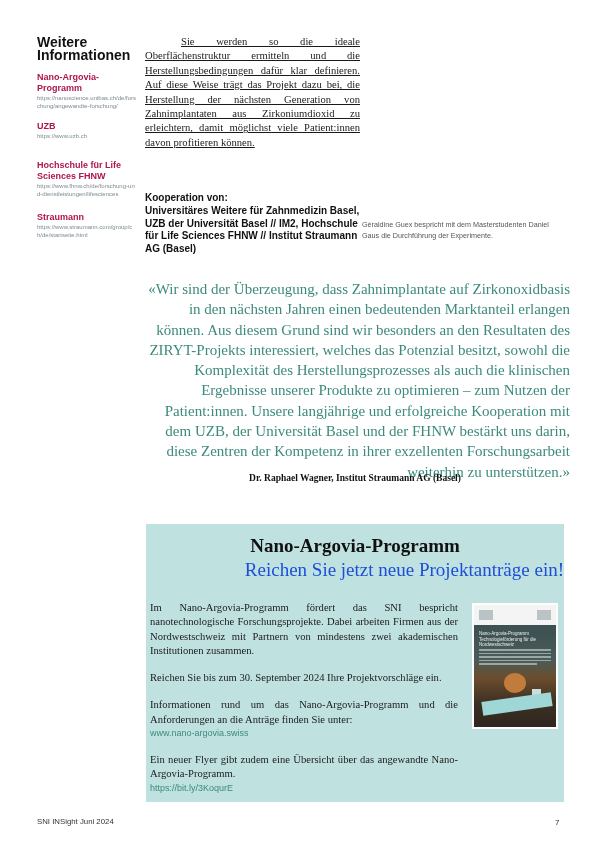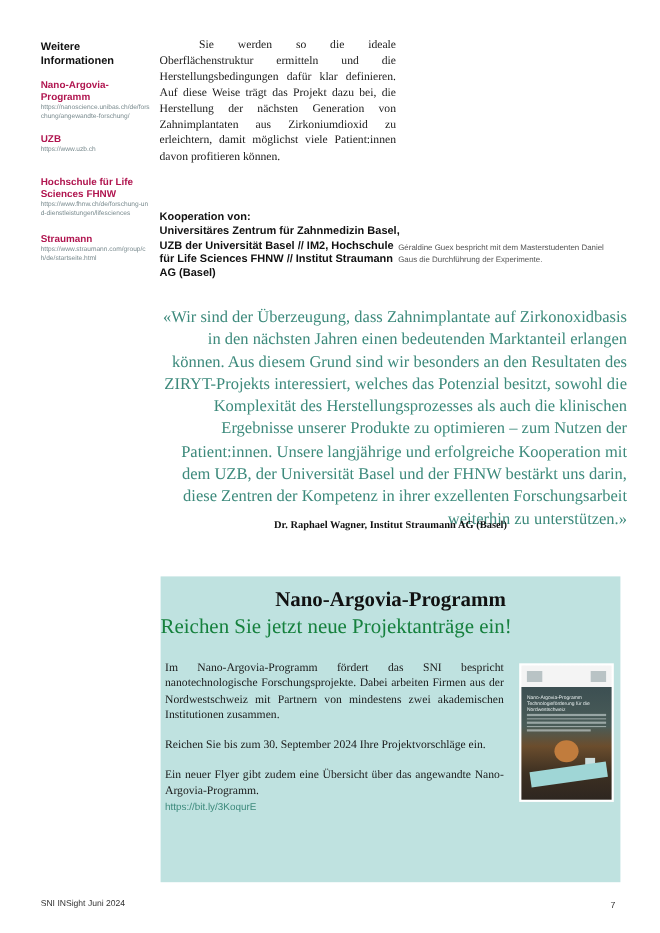--- a/index.html
+++ b/index.html
@@ -1,37 +1,37 @@
 <!DOCTYPE html>
 <html><head>
 <meta charset="utf-8">
 <style>
   html, body { margin: 0; padding: 0; background: #ffffff; }
   body { width: 600px; height: 848px; position: relative; overflow: hidden; font-family: "Liberation Sans", sans-serif; color: #1a1a1a; }
 
   .sidebar { position: absolute; left: 37px; top: 36px; width: 100px; }
-  .sb-title { font-weight: bold; font-size: 10px; line-height: 13px; margin-bottom: 10px; color: #111; }
+  .sb-title { font-weight: bold; font-size: 14px; line-height: 13px; margin-bottom: 10px; color: #111; }
   .sb-item { margin-bottom: 11px; }
   .sb-name { font-weight: bold; font-size: 9px; line-height: 11px; color: #b0154f; }
   .sb-url { font-size: 6px; line-height: 8px; color: #7a8b8f; word-break: break-all; }
 
   .maintext { position: absolute; left: 145px; top: 35px; width: 215px; font-family: "Liberation Serif", serif; font-size: 10.6px; line-height: 14.4px; text-align: justify; color: #1a1a1a; }
   .maintext p { margin: 0; }
-  .maintext p.indent { text-indent: 36px; }
+  .maintext p.indent { text-indent: 36px; text-decoration: underline; }
 
   .coop { position: absolute; left: 145px; top: 192px; width: 220px; font-weight: bold; font-size: 10px; line-height: 12.8px; color: #111; }
 
   .caption { position: absolute; left: 362px; top: 219px; width: 205px; font-size: 7.2px; line-height: 11px; color: #555; }
 
   .quote { position: absolute; left: 140px; top: 279px; width: 430px; font-family: "Liberation Serif", serif; font-size: 15px; line-height: 20.3px; text-align: right; color: #3d8a7c; }
   .quote-author { position: absolute; left: 140px; top: 473px; width: 430px; text-align: center; font-weight: bold; font-size: 9.5px; color: #111; font-family: Liberation Serif, serif; }
 
   .box { position: absolute; left: 146px; top: 524px; width: 418px; height: 278px; background: #bfe2e0; }
   .box-title { position: absolute; left: 0; top: 11px; width: 100%; text-align: center; font-family: "Liberation Serif", serif; font-weight: bold; font-size: 19px; color: #111; }
-  .box-subtitle { position: absolute; left: 0; top: 35px; width: 100%; text-align: left; font-family: "Liberation Serif", serif; font-size: 19px; color: #15803d; }
+  .box-subtitle { position: absolute; left: 0; top: 35px; width: 100%; text-align: right; font-family: "Liberation Serif", serif; font-size: 19px; color: #1d4ed8; }
   .box-body { position: absolute; left: 4px; top: 77px; width: 308px; font-family: "Liberation Serif", serif; font-size: 10.6px; line-height: 14.3px; color: #1a1a1a; text-align: justify; }
   .box-body p { margin: 0 0 13px 0; }
   .box-link { display: block; font-family: "Liberation Sans", sans-serif; font-size: 9px; line-height: 13px; color: #3d8a7c; text-decoration: none; }
 
   .flyer { position: absolute; left: 326px; top: 79px; width: 86px; height: 126px; background: #ffffff; padding: 2px; box-sizing: border-box; }
   .flyer-inner { width: 100%; height: 100%; background: linear-gradient(180deg, #f4f4f4 0%, #f4f4f4 16%, #3c4f52 16%, #4a5c58 45%, #6b4d2d 60%, #3d3022 80%, #2e2620 100%); position: relative; overflow: hidden; }
   .flyer-head { position: absolute; left: 3px; top: 3px; width: 78px; height: 14px; }
   .flyer-logo { position: absolute; top: 2px; width: 14px; height: 10px; background: #b9c3c5; }
   .flyer-title { position: absolute; left: 5px; top: 26px; width: 76px; font-family: "Liberation Sans", sans-serif; font-size: 4.5px; line-height: 5.5px; color: #e8efef; }
   .flyer-lines { position: absolute; left: 5px; top: 44px; width: 72px; }
@@ -65,34 +65,38 @@
     <div class="sb-url">https://www.straumann.com/group/ch/de/startseite.html</div>
   </div>
 </div>
 
 <div class="maintext">
   <p class="indent">Sie werden so die ideale Oberflächenstruktur ermitteln und die Herstellungsbedingungen dafür klar definieren. Auf diese Weise trägt das Projekt dazu bei, die Herstellung der nächsten Generation von Zahnimplantaten aus Zirkoniumdioxid zu erleichtern, damit möglichst viele Patient:innen davon profitieren können.</p>
 </div>
 
 <div class="coop">
   <div>Kooperation von:</div>
-  <div>Universitäres Zentrum für Zahnmedizin Basel, UZB der Universität Basel // IM2, Hochschule für Life Sciences FHNW // Institut Straumann AG (Basel)</div>
+  <div>Universitäres Weitere für Zahnmedizin Basel, UZB der Universität Basel // IM2, Hochschule für Life Sciences FHNW // Institut Straumann AG (Basel)</div>
 </div>
 
 <div class="caption">Géraldine Guex bespricht mit dem Masterstudenten Daniel Gaus die Durchführung der Experimente.</div>
 
 <div class="quote">«Wir sind der Überzeugung, dass Zahnimplantate auf Zirkonoxidbasis in den nächsten Jahren einen bedeutenden Marktanteil erlangen können. Aus diesem Grund sind wir besonders an den Resultaten des ZIRYT-Projekts interessiert, welches das Potenzial besitzt, sowohl die Komplexität des Herstellungsprozesses als auch die klinischen Ergebnisse unserer Produkte zu optimieren – zum Nutzen der Patient:innen. Unsere langjährige und erfolgreiche Kooperation mit dem UZB, der Universität Basel und der FHNW bestärkt uns darin, diese Zentren der Kompetenz in ihrer exzellenten Forschungsarbeit weiterhin zu unterstützen.»</div>
 <div class="quote-author">Dr. Raphael Wagner, Institut Straumann AG (Basel)</div>
 
 <div class="box">
   <div class="box-title">Nano-Argovia-Programm</div>
   <div class="box-subtitle">Reichen Sie jetzt neue Projektanträge ein!</div>
   <div class="box-body">
     <p>Im Nano-Argovia-Programm fördert das SNI bespricht nanotechnologische Forschungsprojekte. Dabei arbeiten Firmen aus der Nordwestschweiz mit Partnern von mindestens zwei akademischen Institutionen zusammen.</p>
     <p>Reichen Sie bis zum 30. September 2024 Ihre Projektvorschläge ein.</p>
+    <p>
+      <span>Informationen rund um das Nano-Argovia-Programm und die Anforderungen an die Anträge finden Sie unter:</span>
+      <a class="box-link">www.nano-argovia.swiss</a>
+    </p>
     <p>
       <span>Ein neuer Flyer gibt zudem eine Übersicht über das angewandte Nano-Argovia-Programm.</span>
       <a class="box-link">https://bit.ly/3KoqurE</a>
     </p>
   </div>
   <div class="flyer">
     <div class="flyer-inner">
       <div class="flyer-head">
         <div class="flyer-logo" style="left:2px"></div>
         <div class="flyer-logo" style="left:60px"></div>

